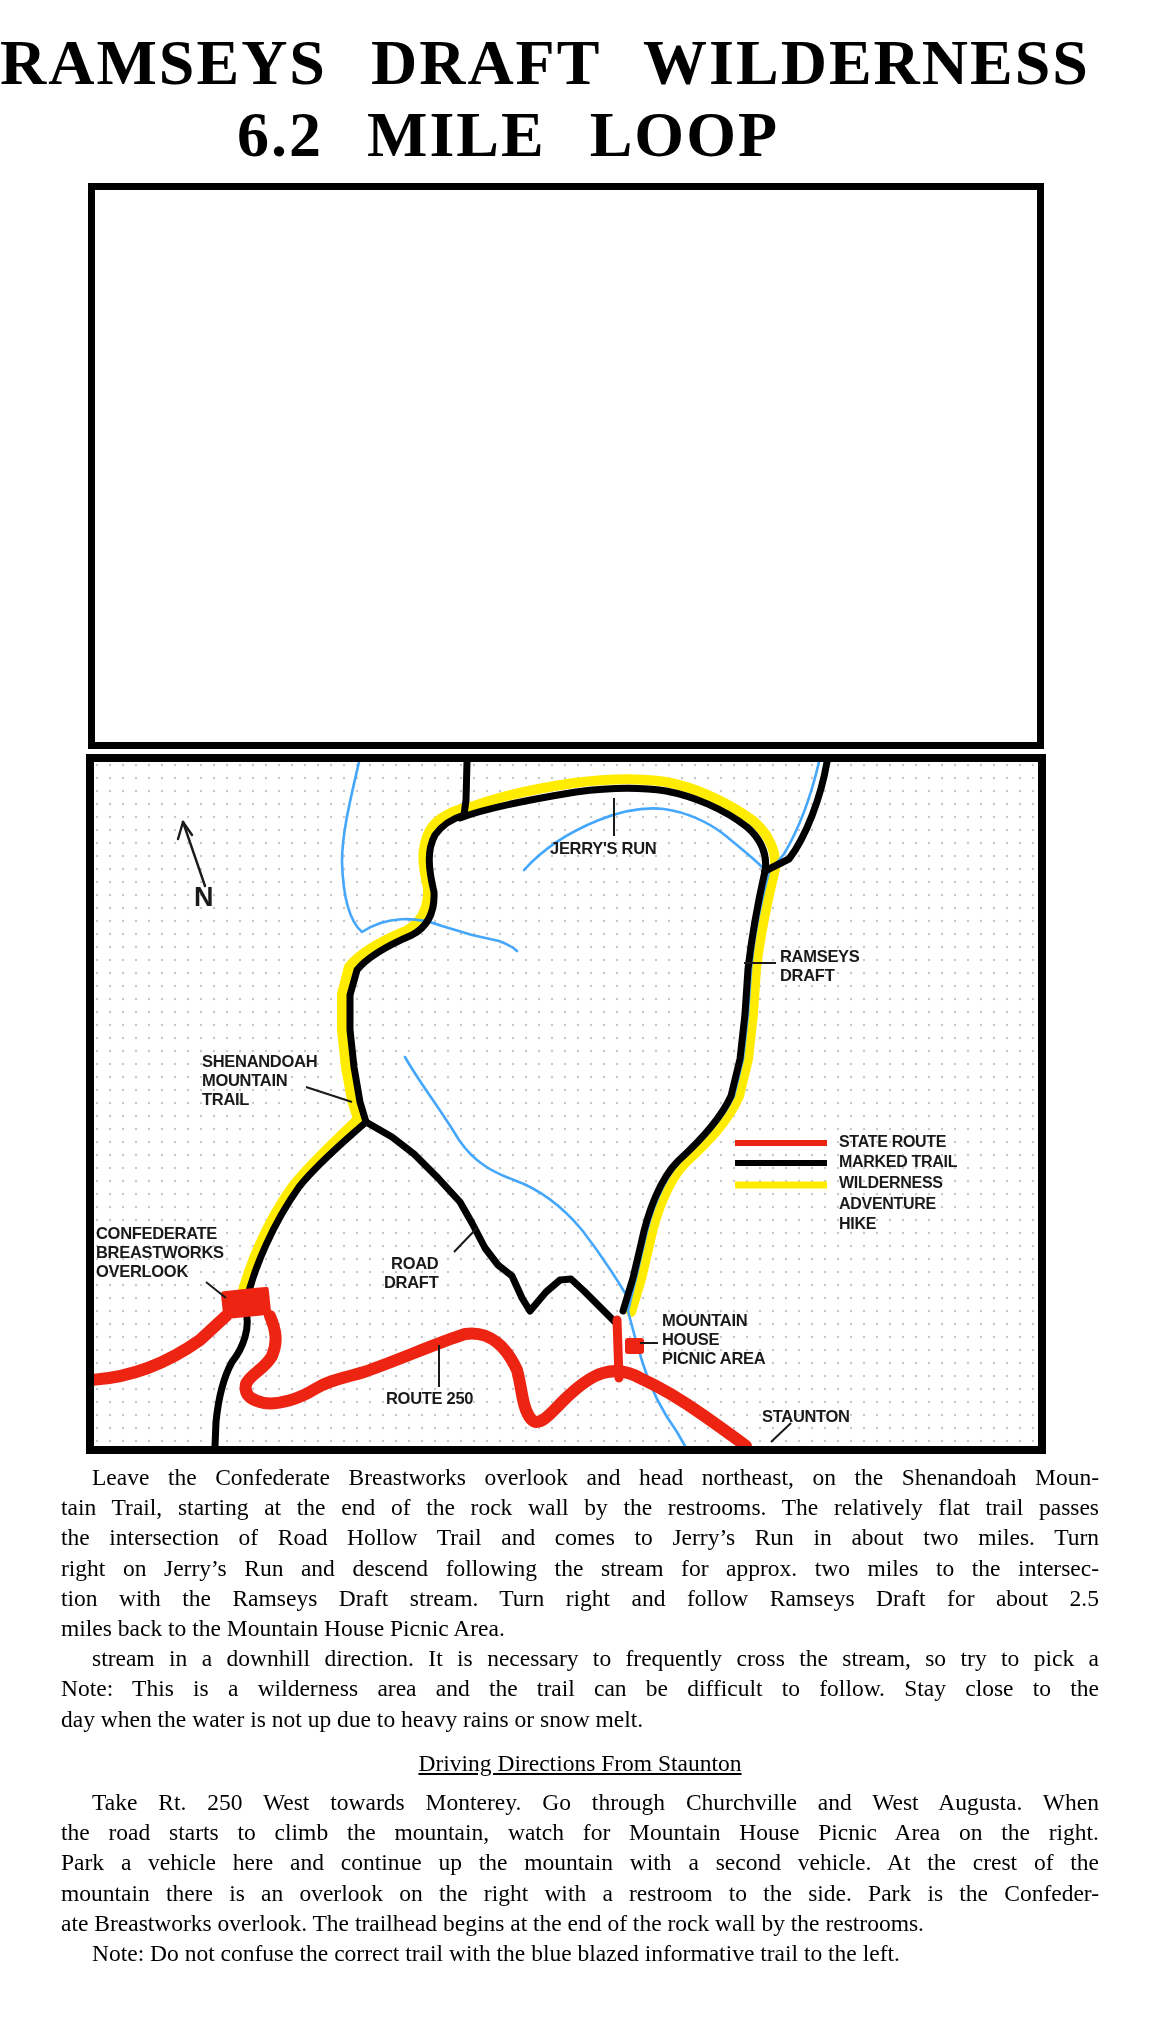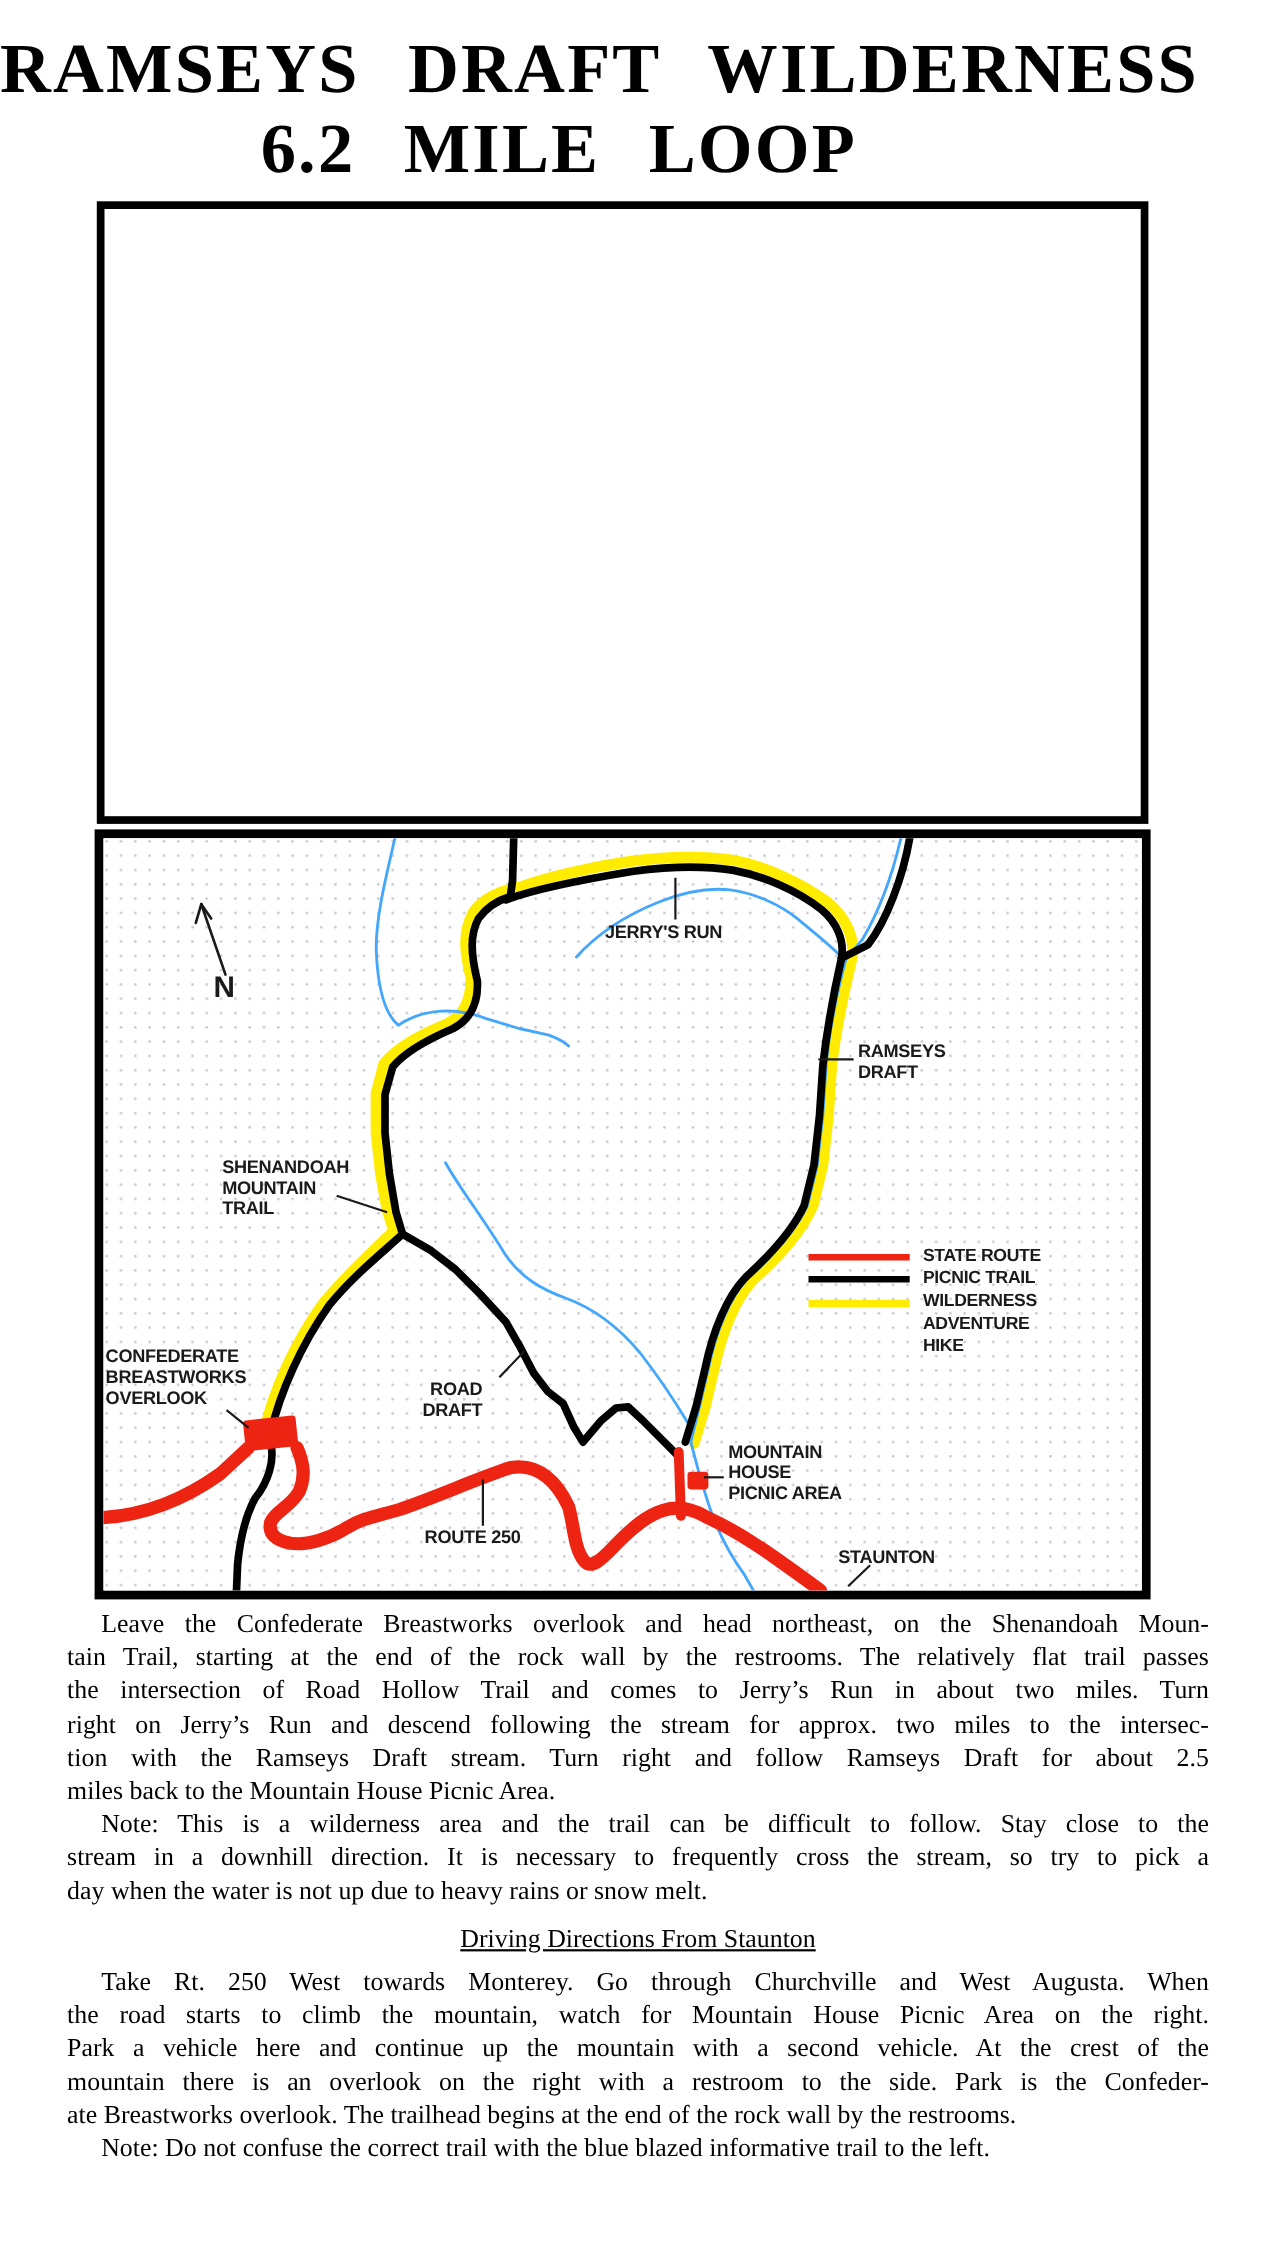--- a/index.html
+++ b/index.html
@@ -151,40 +151,40 @@
     </div>
   <div class="mlabel" style="left:568px; top:549px;">
       <div class="ln">MOUNTAIN</div>
       <div class="ln">HOUSE</div>
       <div class="ln">PICNIC AREA</div>
     </div>
   <div class="mlabel" style="left:292px; top:627px;">ROUTE 250</div>
   <div class="mlabel" style="left:668px; top:645px;">STAUNTON</div>
 
   <div class="legend-text" style="top:370px;">STATE ROUTE</div>
-  <div class="legend-text" style="top:390px;">PICNIC TRAIL</div>
+  <div class="legend-text" style="top:390px;">MARKED TRAIL</div>
   <div class="legend-text" style="top:411px;">
       <div class="ln">WILDERNESS</div>
       <div class="ln">ADVENTURE</div>
       <div class="ln">HIKE</div>
     </div>
 </div>
 
 <div class="text-area">
   <div class="para">
       <div class="ln">Leave the Confederate Breastworks overlook and head northeast, on the Shenandoah Moun-</div>
       <div class="ln">tain Trail, starting at the end of the rock wall by the restrooms. The relatively flat trail passes</div>
       <div class="ln">the intersection of Road Hollow Trail and comes to Jerry’s Run in about two miles. Turn</div>
       <div class="ln">right on Jerry’s Run and descend following the stream for approx. two miles to the intersec-</div>
       <div class="ln">tion with the Ramseys Draft stream. Turn right and follow Ramseys Draft for about 2.5</div>
       <div class="ln">miles back to the Mountain House Picnic Area.</div>
     </div>
   <div class="para">
+      <div class="ln">stream in a downhill direction. It is necessary to frequently cross the stream, so try to pick a</div>
       <div class="ln">Note: This is a wilderness area and the trail can be difficult to follow. Stay close to the</div>
-      <div class="ln">stream in a downhill direction. It is necessary to frequently cross the stream, so try to pick a</div>
       <div class="ln">day when the water is not up due to heavy rains or snow melt.</div>
     </div>
   <div class="drive-heading">Driving Directions From Staunton</div>
   <div class="para">
       <div class="ln">Take Rt. 250 West towards Monterey. Go through Churchville and West Augusta. When</div>
       <div class="ln">the road starts to climb the mountain, watch for Mountain House Picnic Area on the right.</div>
       <div class="ln">Park a vehicle here and continue up the mountain with a second vehicle. At the crest of the</div>
       <div class="ln">mountain there is an overlook on the right with a restroom to the side. Park is the Confeder-</div>
       <div class="ln">ate Breastworks overlook. The trailhead begins at the end of the rock wall by the restrooms.</div>
     </div>

